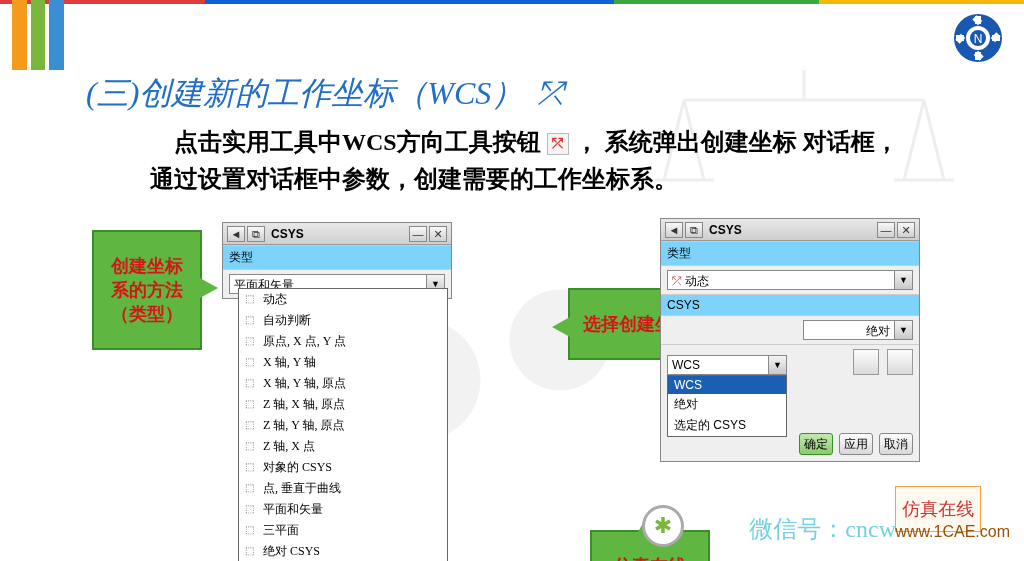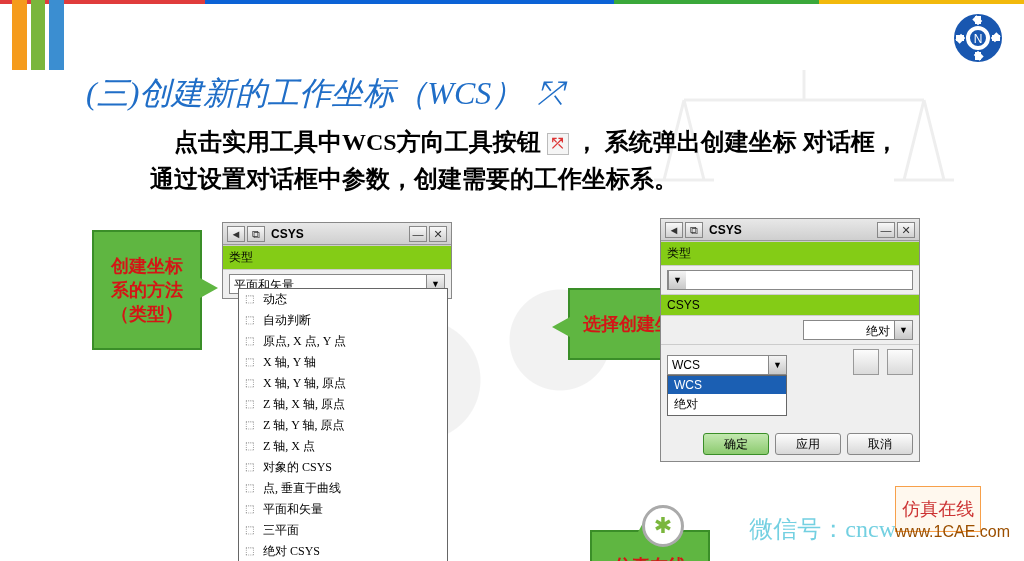--- a/index.html
+++ b/index.html
@@ -22,30 +22,30 @@
   .callout{background:#5fb641;border:2px solid #3a8e28;color:#d41616;font-family:KaiTi,serif;font-weight:bold;text-align:center;padding:22px 10px;position:absolute;font-size:18px}
   .callout::after{content:"";position:absolute;width:0;height:0}
   .callout.left::after{right:-18px;top:40%;border-top:10px solid transparent;border-bottom:10px solid transparent;border-left:18px solid #5fb641}
   .callout.right::after{left:-18px;top:40%;border-top:10px solid transparent;border-bottom:10px solid transparent;border-right:18px solid #5fb641}
   .callout.up-arrow::after{left:40%;top:-18px;border-left:10px solid transparent;border-right:10px solid transparent;border-bottom:18px solid #5fb641}
   .dialog{position:absolute;background:#efefef;border:1px solid #888;font-family:Tahoma,Arial,sans-serif;font-size:12px}
   .dlg-title{background:linear-gradient(#e8e8e8,#cfcfcf);height:22px;border-bottom:1px solid #999;display:flex;align-items:center;padding:0 4px;gap:2px}
   .dlg-title .spacer{flex:1}
   .dlg-title .tbtn{width:18px;height:16px;background:linear-gradient(#f8f8f8,#d0d0d0);border:1px solid #888;font-size:11px;line-height:14px;text-align:center;color:#333}
   .dlg-section{padding:4px 6px}
-  .dlg-label{padding:3px 6px;background:#84cc16;border-top:1px solid #ccc;border-bottom:1px solid #ccc;font-weight:normal}
+  .dlg-label{padding:3px 6px;background:#7dd3fc;border-top:1px solid #ccc;border-bottom:1px solid #ccc;font-weight:normal}
   .combo{display:flex;border:1px solid #888;background:#fff;height:20px}
   .combo .cval{flex:1;padding:2px 4px;white-space:nowrap;overflow:hidden}
   .combo .cbtn{width:18px;background:linear-gradient(#f4f4f4,#c8c8c8);border-left:1px solid #888;font-size:9px;text-align:center;line-height:18px}
   .droplist{position:absolute;background:#fff;border:1px solid #666;font-size:12px;width:200px}
   .droplist .opt{padding:2px 6px;display:flex;align-items:center;gap:4px}
   .droplist .opt.sel{background:#1b5fb3;color:#fff}
   .droplist .opt .ic{width:14px;height:14px;font-size:10px;color:#666;display:inline-block}
   .btnrow{display:flex;gap:6px;padding:6px;justify-content:flex-end}
-  .xbtn{height:22px;padding:2px 20px;border:1px solid #888;background:linear-gradient(#fdfdfd,#d8d8d8);font-size:12px;border-radius:3px}
+  .xbtn{height:22px;padding:2px 4px;border:1px solid #888;background:linear-gradient(#fdfdfd,#d8d8d8);font-size:12px;border-radius:3px}
   .xbtn.ok{border-color:#3a8e28;background:linear-gradient(#c3e8b0,#8cca6f)}
   .iconbtn{width:26px;height:26px;border:1px solid #999;background:linear-gradient(#fcfcfc,#dadada);display:inline-block}
   .watermark{position:absolute;bottom:16px;right:128px;color:rgba(0,170,200,.55);font-size:24px;font-family:KaiTi,serif}
   .watermark2{position:absolute;bottom:20px;right:14px;font-family:SimHei,sans-serif}
   .watermark2 .a{color:#c33;border:1px solid #f7a04a;background:#fff8ee;padding:12px 6px;font-size:18px}
   .watermark2 .b{color:#9b4f00;font-size:16px;display:block;text-align:center;margin-top:2px}
   .wechat{position:absolute;bottom:14px;right:340px;width:42px;height:42px;border-radius:50%;background:#fff;border:3px solid #aaa;display:flex;align-items:center;justify-content:center;color:#7ab63c;font-size:22px}
   .bg-gears{position:absolute;inset:0;opacity:.07;pointer-events:none;background:
     radial-gradient(circle at 420px 380px,#555 0 60px,transparent 61px),
     radial-gradient(circle at 560px 340px,#555 0 50px,transparent 51px),
@@ -148,39 +148,41 @@
     <span class="tbtn">◄</span>
     <span class="tbtn">⧉</span>
     <span style="padding:0 4px;font-weight:bold">CSYS</span>
     <div class="spacer"></div>
     <span class="tbtn">—</span>
     <span class="tbtn">✕</span>
   </div>
   <div class="dlg-label">类型</div>
   <div class="dlg-section">
     <div class="combo">
+      <div class="cval"><span style="color:#b55">⤱ </span><span>动态</span></div>
       <div class="cbtn">▼</div>
     </div>
   </div>
   <div class="dlg-label">CSYS</div>
   <div class="dlg-section" style="text-align:right">
     <div class="combo" style="width:110px;display:inline-flex">
       <div class="cval">绝对</div>
       <div class="cbtn">▼</div>
     </div>
   </div>
   <div class="dlg-section" style="display:flex;align-items:flex-end;gap:8px;border-top:1px solid #ccc">
     <div style="position:relative;flex:1">
       <div class="combo" style="width:120px">
         <div class="cval">WCS</div>
         <div class="cbtn">▼</div>
       </div>
       <div class="droplist" id="drop2" style="top:20px;left:0;width:120px;position:absolute">
           <div class="opt sel">WCS</div>
           <div class="opt">绝对</div>
+          <div class="opt">选定的 CSYS</div>
         </div>
     </div>
     <span class="iconbtn" style="margin-left:auto"></span>
     <span class="iconbtn"></span>
   </div>
   <div style="height:48px"></div>
   <div class="btnrow">
     <button class="xbtn ok">确定</button>
     <button class="xbtn">应用</button>
     <button class="xbtn">取消</button>

